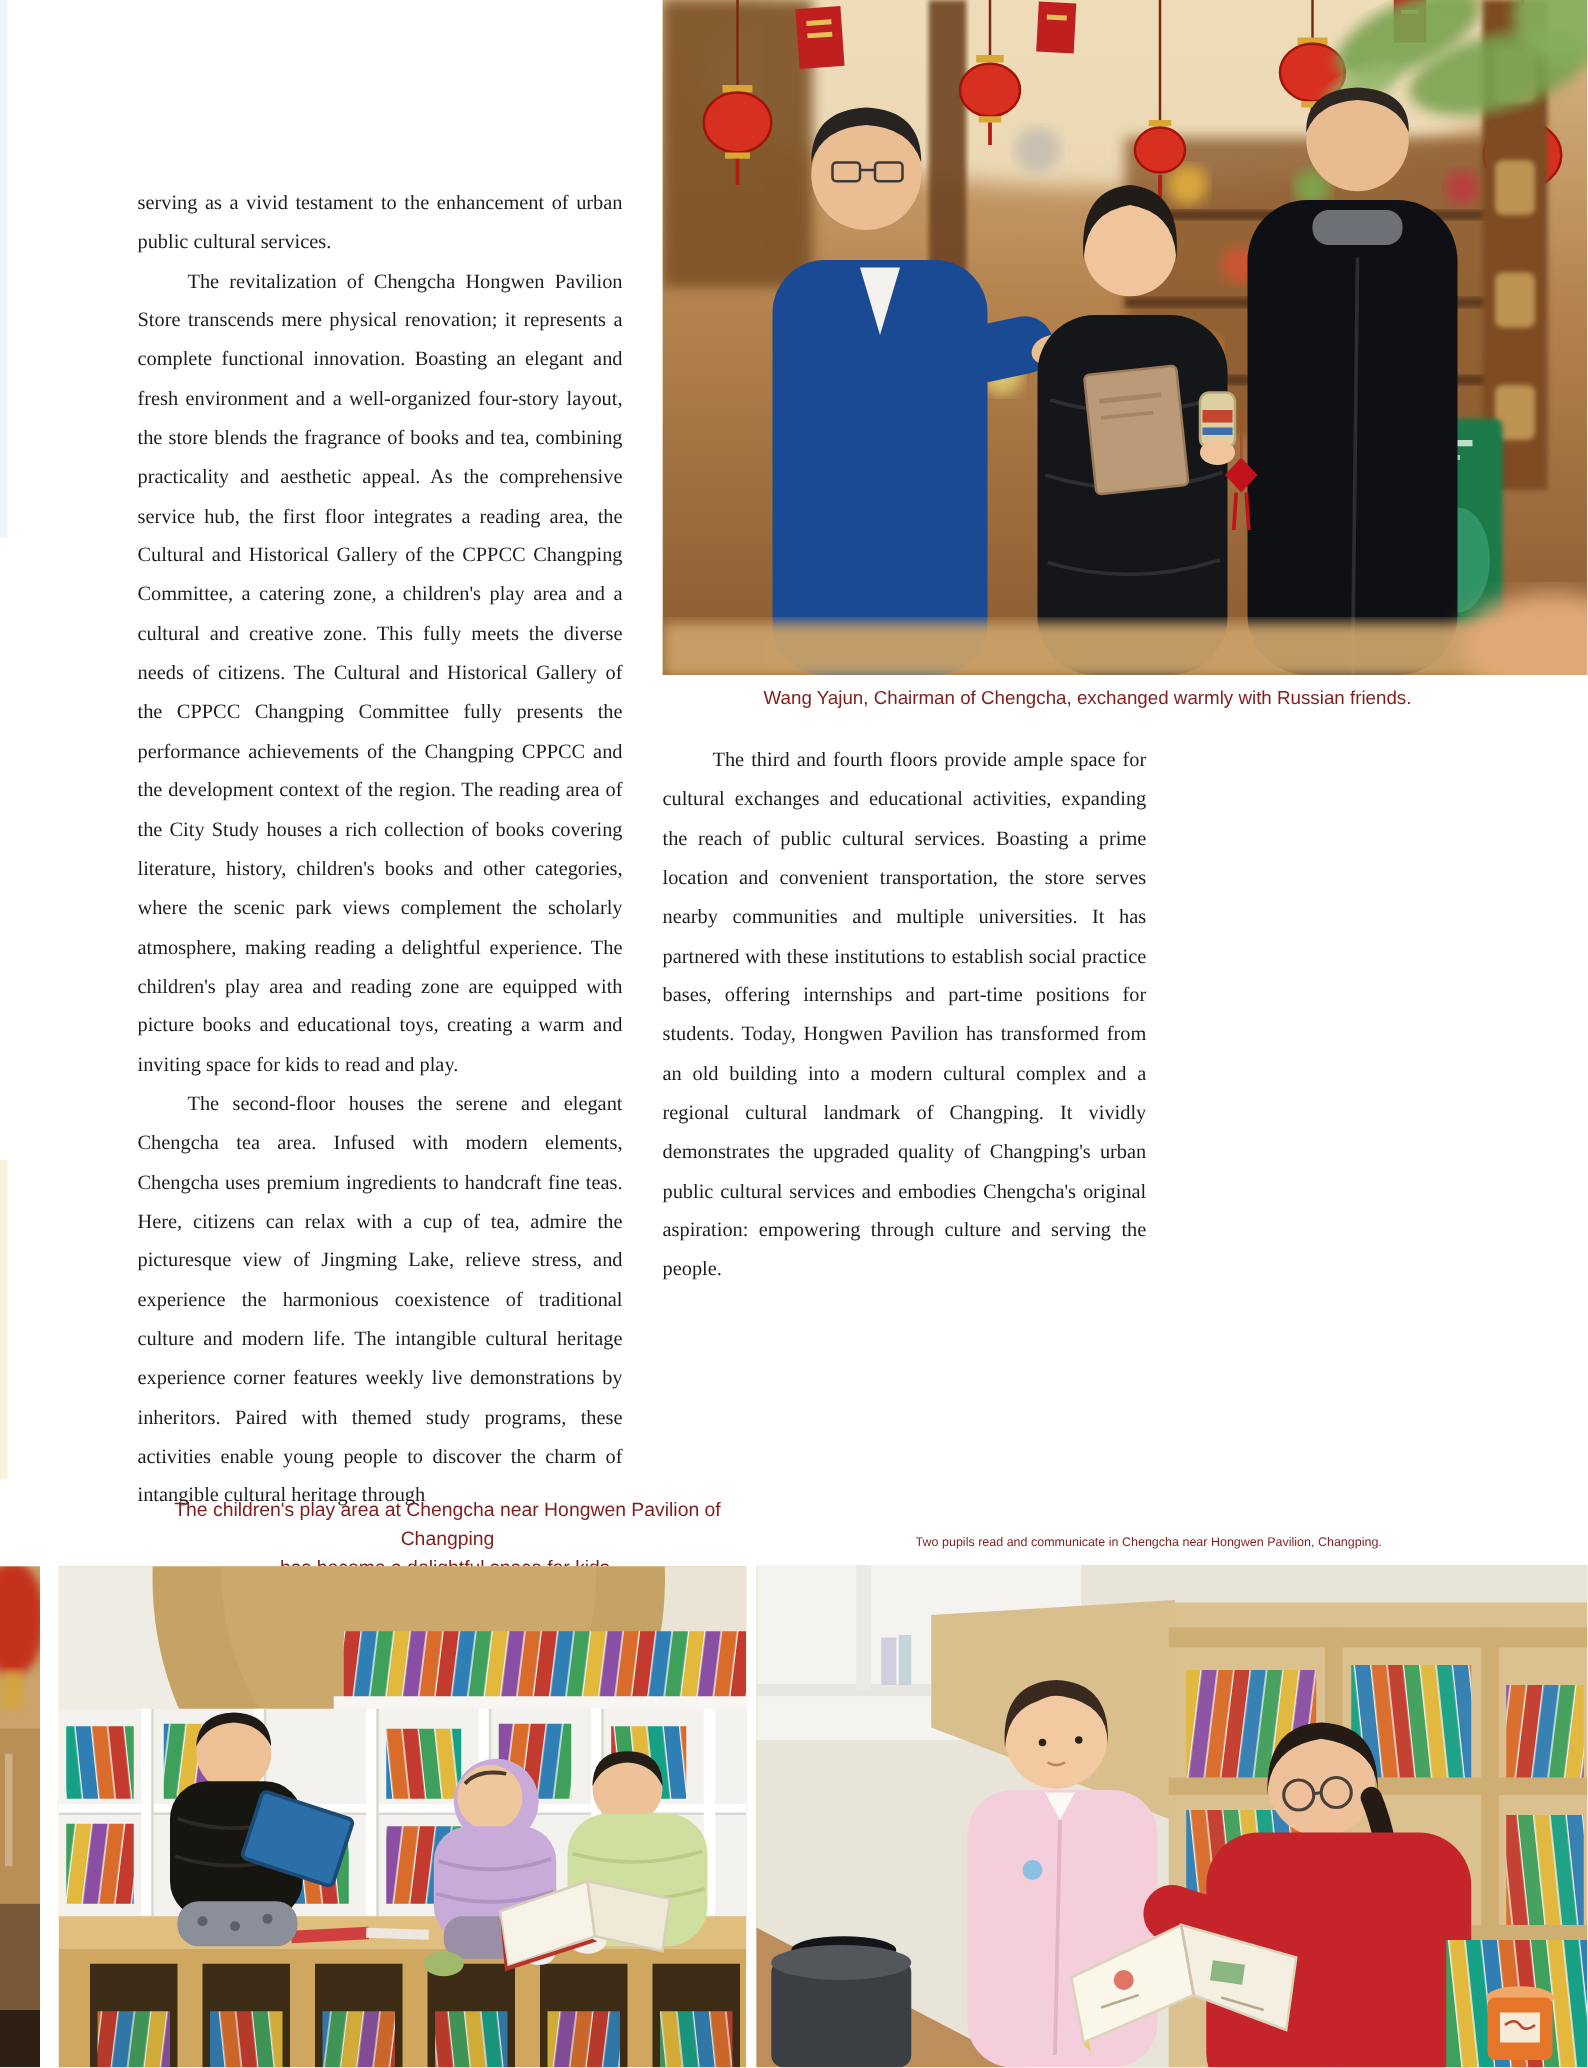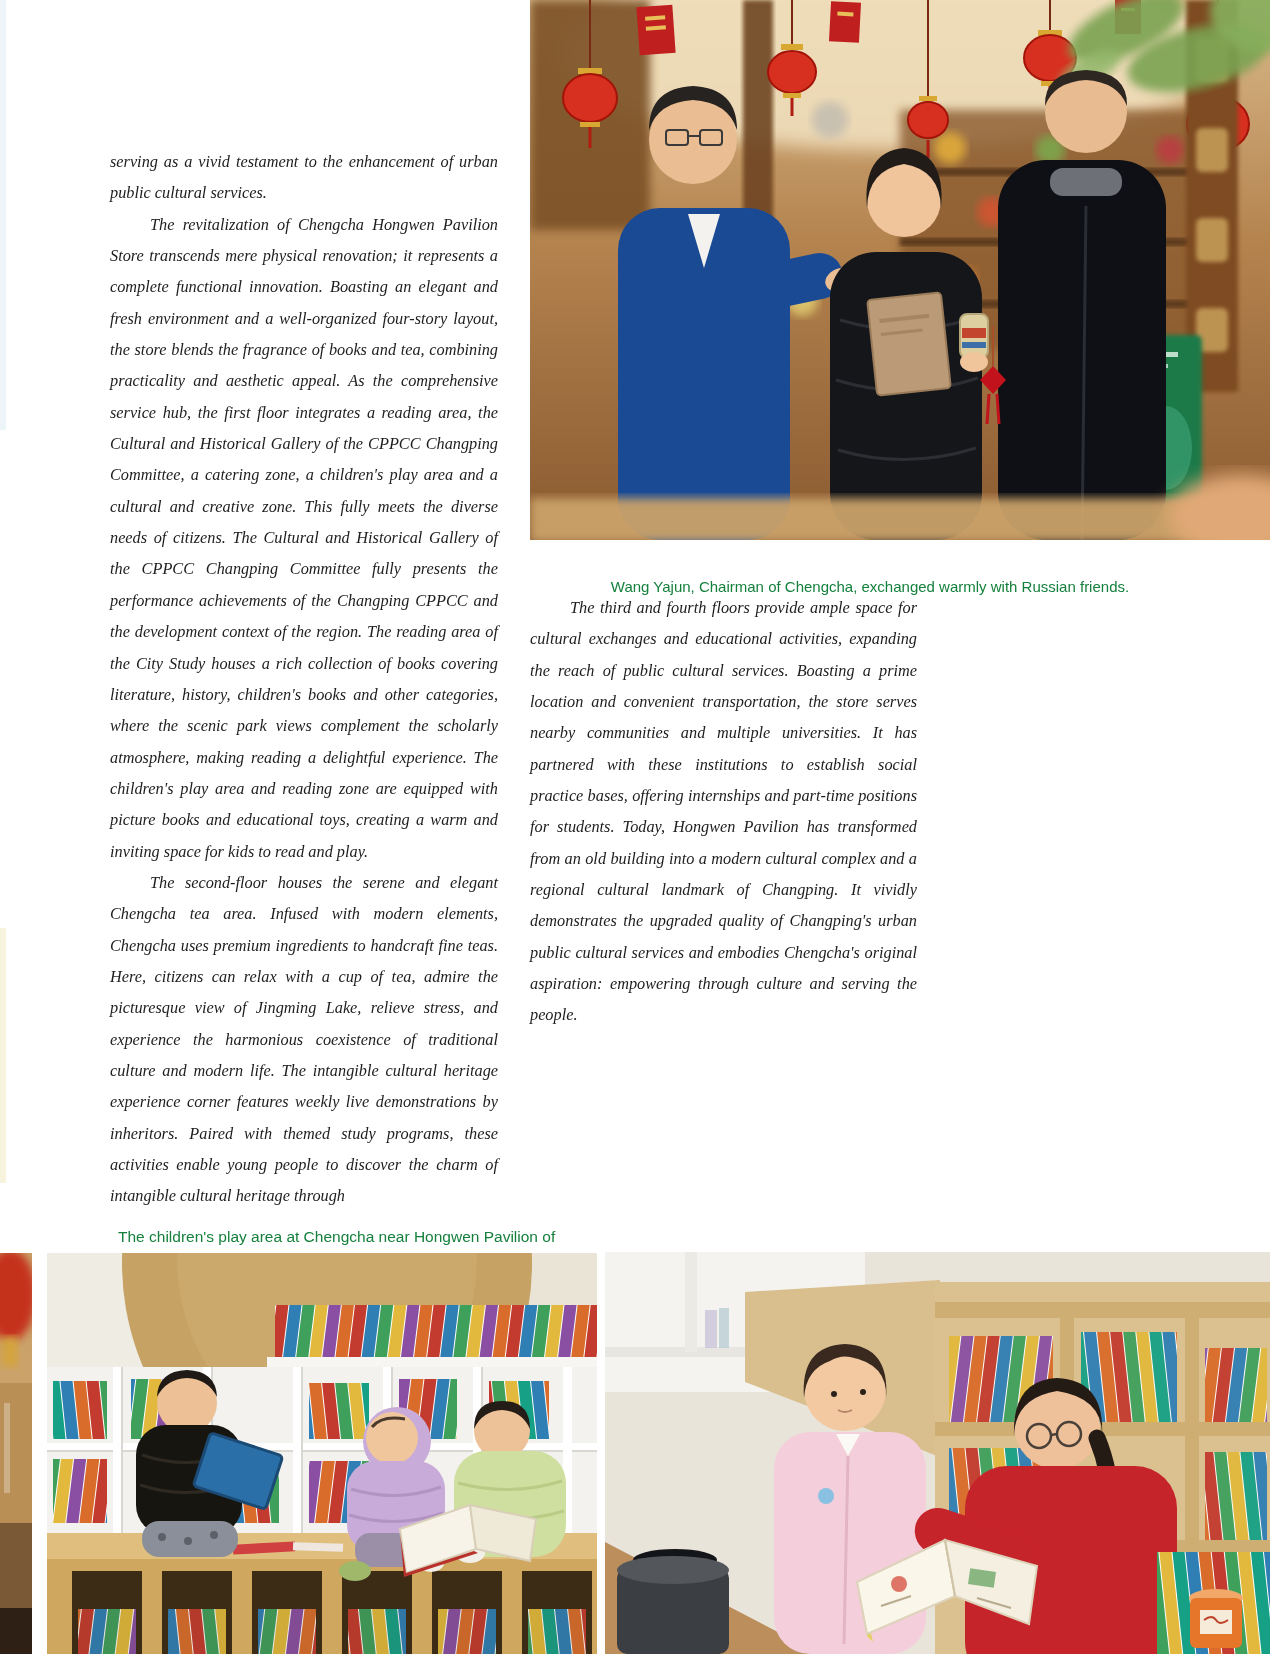--- a/index.html
+++ b/index.html
@@ -13,38 +13,38 @@
 
   
   .edge-tint { position:absolute; left:0; width:6px; pointer-events:none; }
   #edge-top    { top:0;     height:430px;  background:#eaf2f6; opacity:.8; }
   #edge-mid    { top:928px; height:255px;  background:#f6f2d8; opacity:.9; }
 
   
   .col {
     position:absolute; width:388px;
     font-size:16.3px; line-height:31.35px;
-    color:#1d1d1d; text-align:justify;font-style:italic;
+    color:#1d1d1d; text-align:justify;
   }
   #left-col  { left:110px; top:146px; }
   #right-col { left:530px; top:592px; width:387px; }
   .col p.ind { text-indent:40px; }
   .star {
     color:#c3161c; font-family:"DejaVu Sans", sans-serif;
     font-size:20px; padding-left:7px; vertical-align:-1px;
   }
 
   
   .caption {
     position:absolute;
     font-family:"Liberation Sans", sans-serif;
-    color:#15803d; line-height:23px;margin-top:28px;
+    color:#7f1d1d; line-height:23px;
   }
   #cap-top { left:530px; top:547px; width:680px; text-align:center; font-size:15px; }
-  #cap-bl  { left:118px; top:1197px; width:480px; text-align:left; font-size:15.5px; }
+  #cap-bl  { left:118px; top:1197px; width:480px; text-align:center; font-size:15.5px; }
   #cap-br  { left:605px; top:1223px; width:628px; text-align:center; font-size:10px; }
 
   
   .photo { position:absolute; overflow:hidden; background:#d8c7a8; }
   #photo-top   { left:530px; top:0;      width:740px; height:540px; }
   #photo-strip { left:0;     top:1253px; width:32px;  height:401px; }
   #photo-bl    { left:47px;  top:1253px; width:550px; height:401px; }
   #photo-br    { left:605px; top:1252px; width:665px; height:402px; }
   .photo svg { display:block; width:100%; height:100%; }
 </style>

